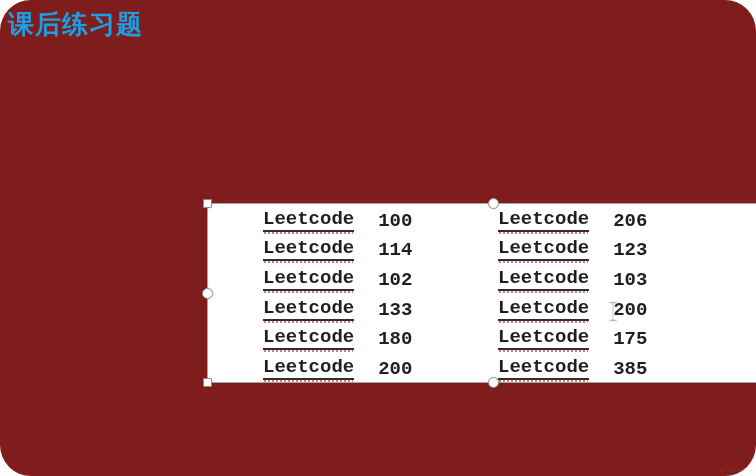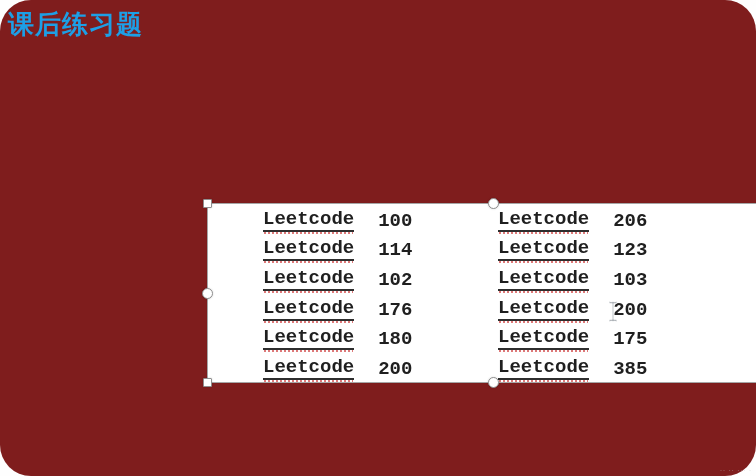--- a/index.html
+++ b/index.html
@@ -139,21 +139,21 @@
       <div class="row">
         <span class="word">Leetcode</span>
         <span class="num">114</span>
       </div>
       <div class="row">
         <span class="word">Leetcode</span>
         <span class="num">102</span>
       </div>
       <div class="row">
         <span class="word">Leetcode</span>
-        <span class="num">176</span>
+        <span class="num">133</span>
       </div>
       <div class="row">
         <span class="word">Leetcode</span>
         <span class="num">180</span>
       </div>
       <div class="row">
         <span class="word">Leetcode</span>
         <span class="num">200</span>
       </div>
     </div>

